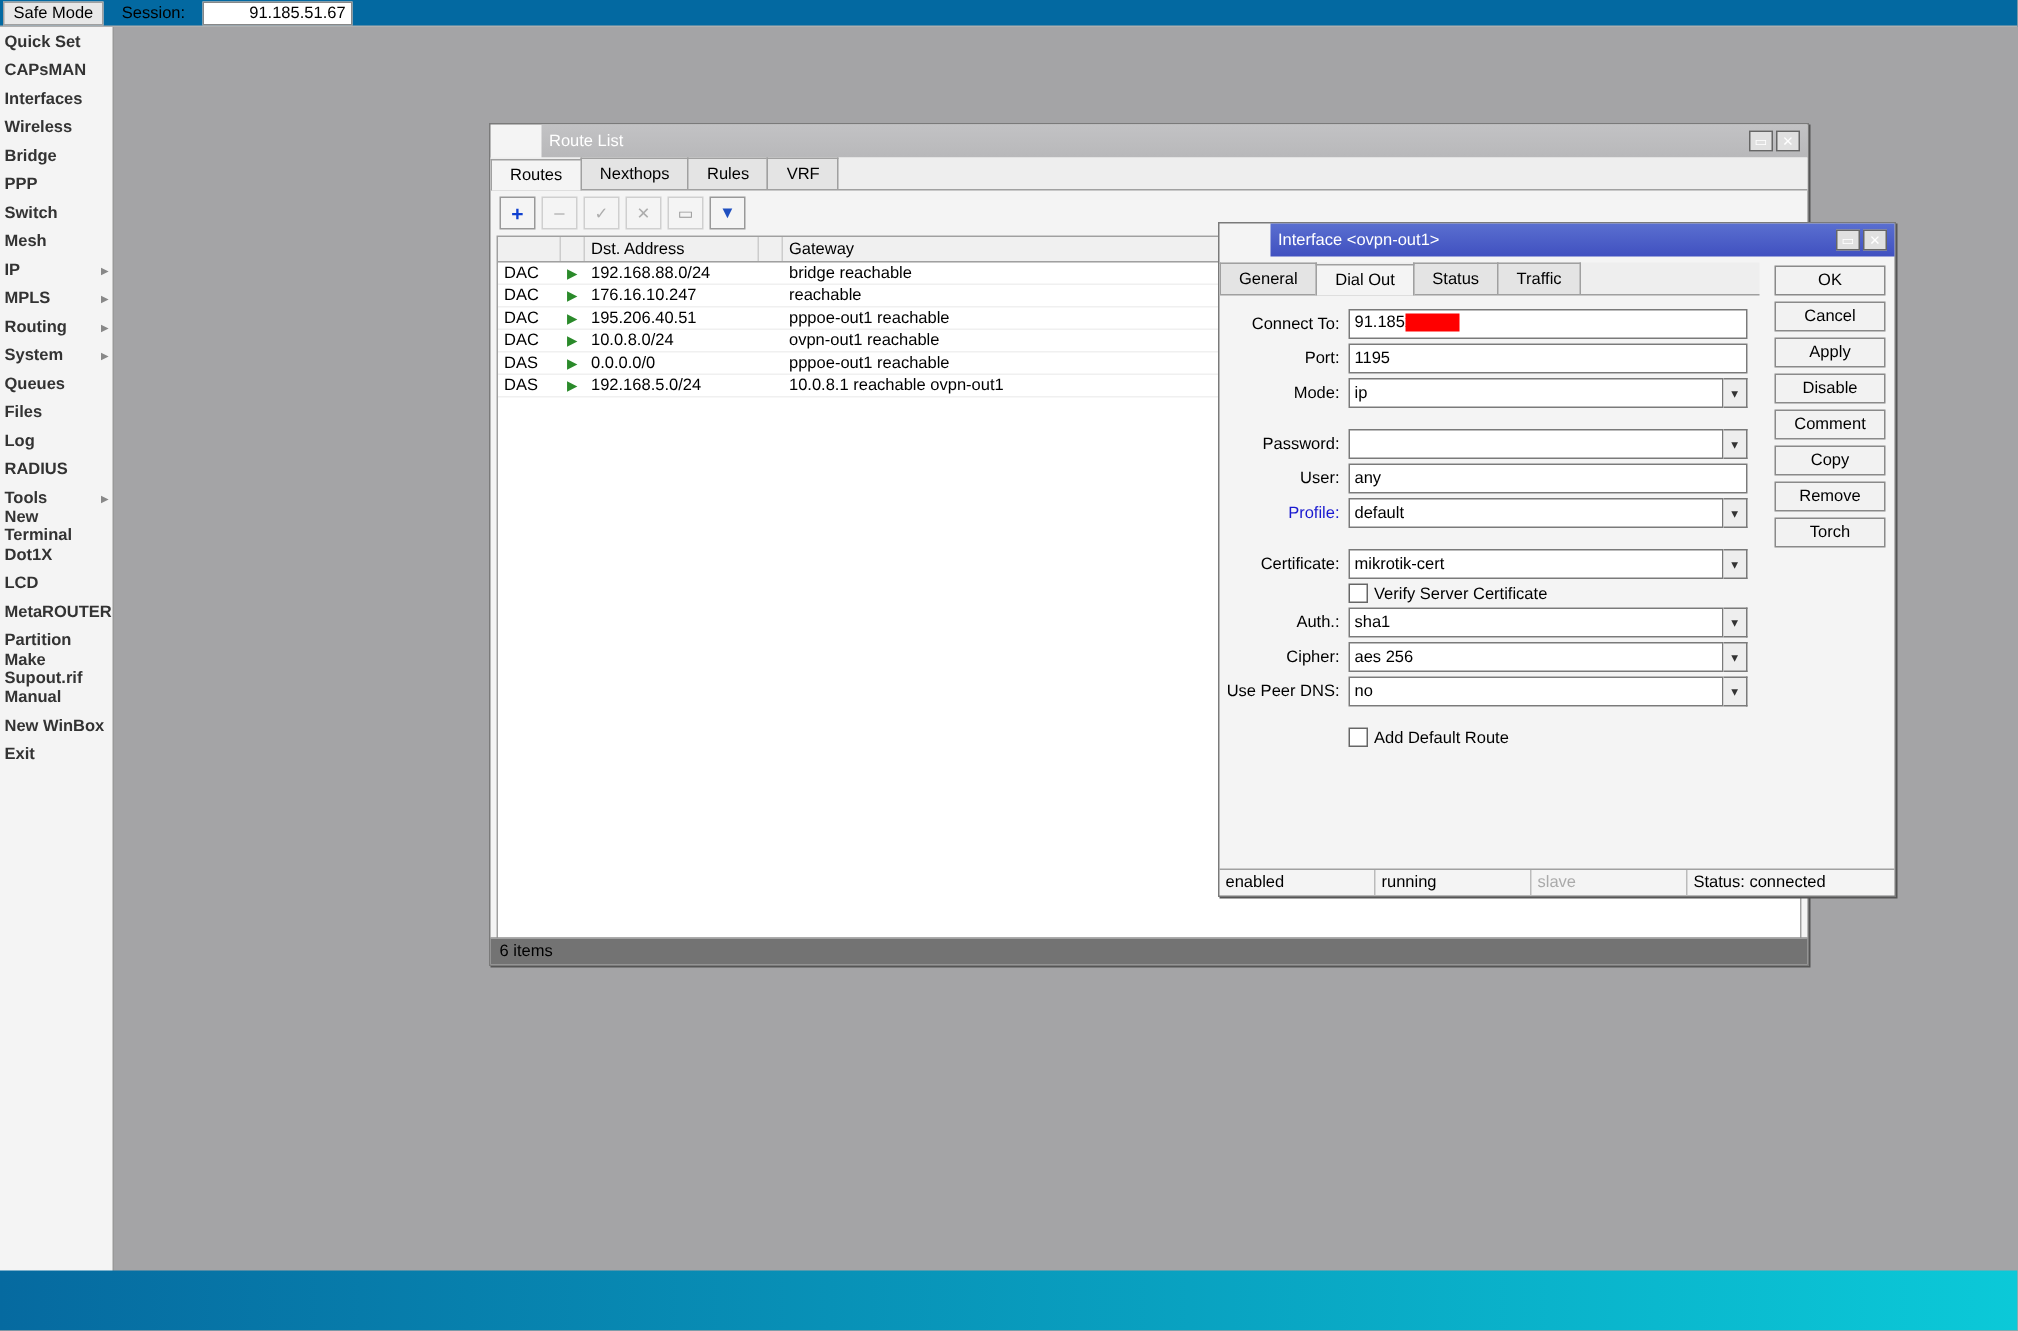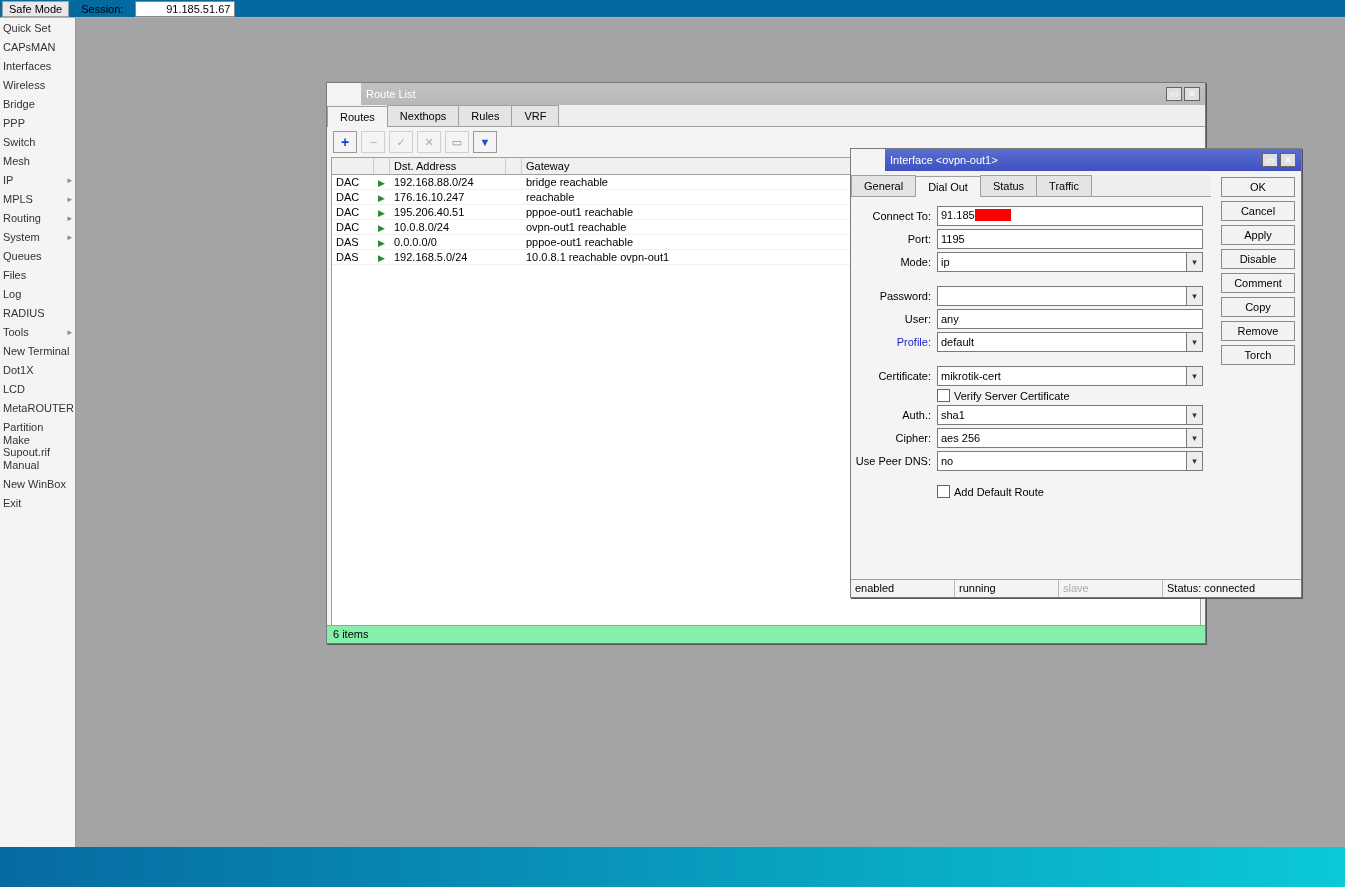--- a/index.html
+++ b/index.html
@@ -4,21 +4,21 @@
 <style>
 * { box-sizing: border-box; margin: 0; padding: 0; font-family: Tahoma, Arial, sans-serif; font-size: 11px; }
 body { background: #a4a4a6; width: 1345px; height: 887px; overflow: hidden; position: relative; }
 
 
 .topbar { position: absolute; top: 0; left: 0; right: 0; height: 18px; background: #0369a1; border-bottom: 1px solid #b0b0b0; display: flex; align-items: center; padding: 0 2px; gap: 12px; }
 .safe-mode-btn { background: #e8e8e8; border: 1px solid #a0a0a0; padding: 1px 6px; cursor: pointer; }
 .session-box { border: 1px solid #888; background: #fff; padding: 1px 4px; width: 100px; text-align: right; }
 
 
-.sidebar { position: absolute; top: 18px; left: 0; width: 76px; height: 860px; background: #f4f4f4; border-right: 1px solid #999; }
+.sidebar { position: absolute; top: 18px; left: 0; width: 76px; height: 860px; background: #f4f4f4; border-right: 1px solid #999; font-weight: bold; }
 .sidebar-item { padding: 2px 3px; color: #333; cursor: pointer; display:flex; justify-content: space-between; align-items:center; height:19px; }
 .chev { color: #888; font-size:9px; }
 
 
 .win { position: absolute; background: #f4f4f4; border: 1px solid #7a7a7a; box-shadow: 1px 1px 0 #555; }
 .win-routes { top: 82px; left: 326px; width: 880px; height: 562px; }
 .win-title { background: linear-gradient(#c2c2c4,#b8b8ba); color: #fff; height: 22px; display:flex; align-items:center; padding:0 5px; justify-content: space-between; font-size:11px;margin-left:34px; }
 .win-title-dark { background: linear-gradient(#c2c2c4,#b8b8ba); }
 .win-title-blue { background: linear-gradient(#5a6fd0,#4050c0); }
 .win-ctrls { display:flex; gap:2px; }
@@ -37,24 +37,24 @@
 .gh { border-right:1px solid #ccc; padding:2px 4px; }
 .flag-col { width:42px; }
 .icon-col { width:16px; }
 .dst-col { width:116px; }
 .gw-col { flex:1; }
 .dist-col { width:60px; text-align:right; }
 .grid-row { display:flex; border-bottom:1px solid #f0f0f0; padding:0; height:15px; align-items:center; }
 .gc { padding:0 4px; }
 .tri { color: #2a8a2a; font-size:9px; }
 
-.statusbar-r { position:absolute; bottom:0; left:0; right:0; height:18px; border-top:1px solid #a0a0a0; background:#86efac; padding:2px 6px; }
-
-
-.win-iface { top: 148px; left: 850px; width: 452px; height: 450px; }
+.statusbar-r { position:absolute; bottom:0; left:0; right:0; height:18px; border-top:1px solid #a0a0a0; background:#737373; padding:2px 6px; }
+
+
+.win-iface { top: 148px; left: 812px; width: 452px; height: 450px; }
 .iface-body { display:flex; height: calc(100% - 22px - 18px); }
 .form-left { flex:1; padding: 4px 4px 4px 0; }
 .form-right { width: 86px; padding: 6px; display:flex; flex-direction:column; gap:4px; }
 .btn { background:#f2f2f2; border:1px solid #8a8a8a; padding:3px 0; text-align:center; cursor:pointer; }
 
 .form-row { display:flex; align-items:center; margin: 3px 0; }
 .form-lbl { width:86px; text-align:right; padding-right:6px; color:#000; }
 .form-lbl.blue { color:#1a1ad0; }
 .form-ctl { flex:1; display:flex; align-items:center; }
 .inp { flex:1; border:1px solid #7a7a7a; background:#fff; padding:2px 3px; height:20px; }

